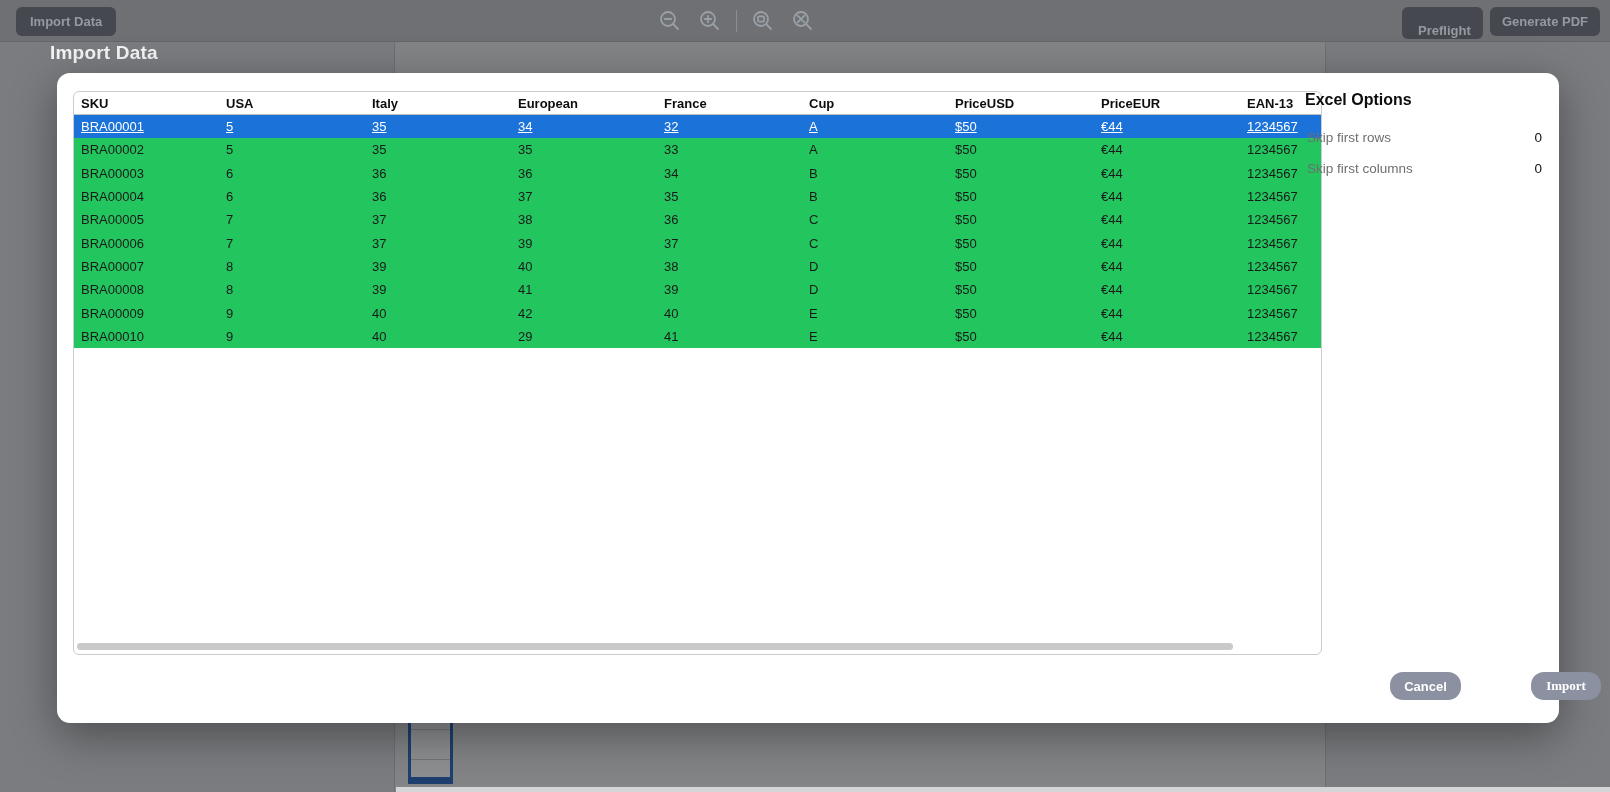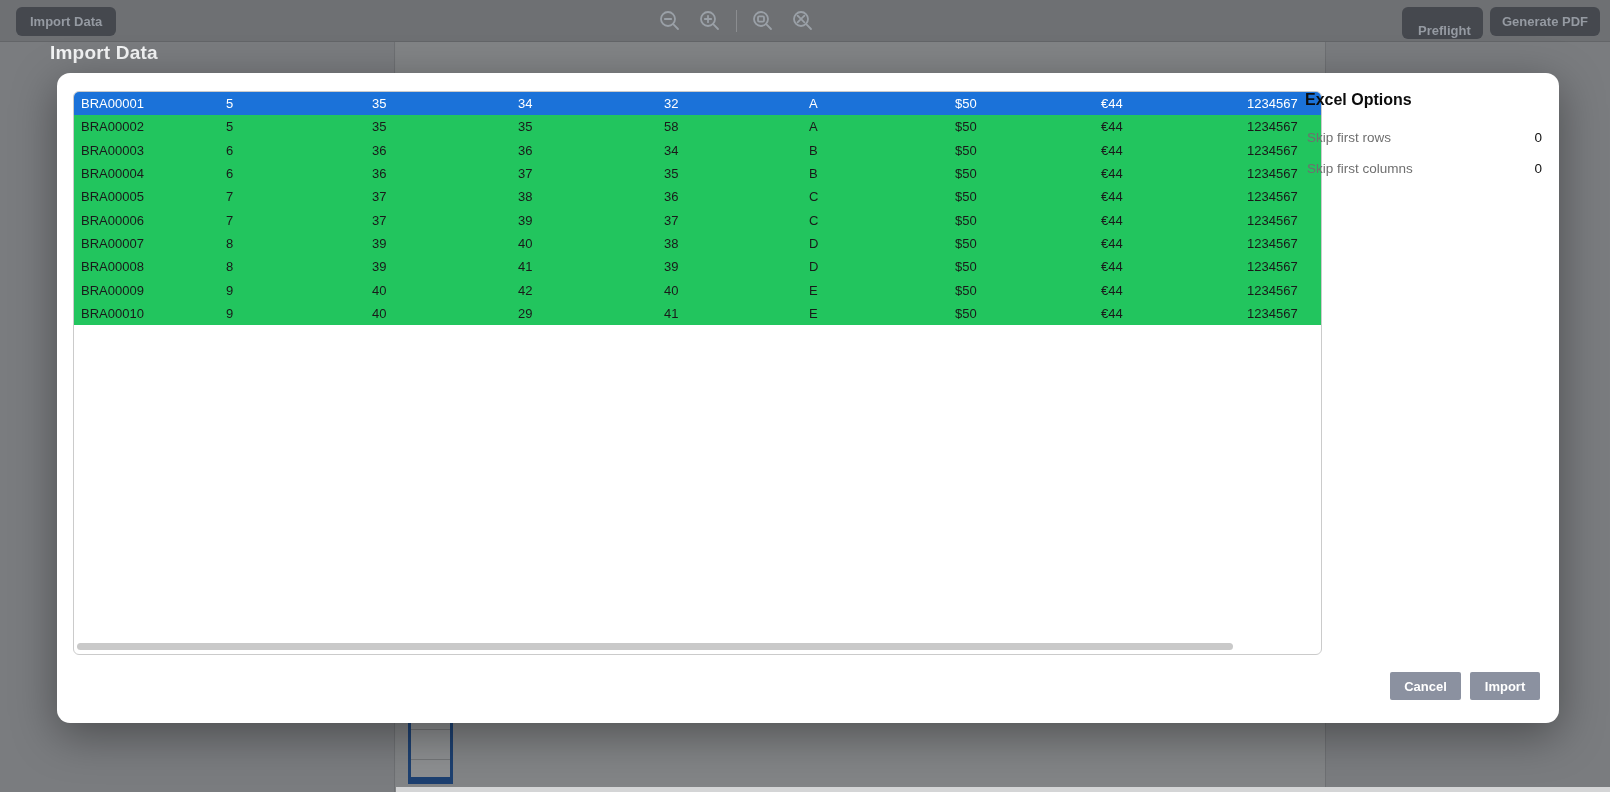--- a/index.html
+++ b/index.html
@@ -33,38 +33,38 @@
   .modal { position:absolute; left:57px; top:73px; width:1502px; height:650px; background:#ffffff; border-radius:13px;
            box-shadow:0 12px 45px rgba(0,0,0,0.38); }
 
   
   .table-box { position:absolute; left:16px; top:18px; width:1249px; height:564px; border:1px solid #cbcbcb;
                border-radius:6px; background:#fff; overflow:hidden; }
   .thead { display:flex; height:23px; align-items:center; border-bottom:1px solid #c0c0c0; }
   .trow  { display:flex; height:23.3px; align-items:center; background:#22c55e; }
   .trow.selected { background:#1b72d9; color:#fff; }
   .cell { flex:none; padding-left:7px; font-size:13px; color:#1a1a1a; white-space:nowrap; overflow:hidden; }
-  .trow.selected .cell { color:#fff; }
+  .trow.selected .cell { color:#fff;text-decoration:underline; }
   .thead .cell { font-weight:bold; color:#0d0d0d; }
   .c0{width:145px;} .c1{width:146px;} .c2{width:146px;} .c3{width:146px;} .c4{width:145px;}
   .c5{width:146px;} .c6{width:146px;} .c7{width:146px;} .c8{width:130px;}
   .hscroll { position:absolute; left:3px; bottom:4px; width:1156px; height:7px; background:#c9c9c9; border-radius:4px; }
 
   
   .opts-heading { position:absolute; left:1248px; top:18px; font-size:16px; font-weight:bold; color:#0c0c0c; }
   .opts-fields { position:absolute; left:1250px; top:49px; width:283px;text-align:center; }
   .opt-row { display:flex; justify-content:space-between; align-items:center; height:31px; }
   .opt-label { font-size:13.5px; color:#6f6f6f; }
   .opt-value { font-size:13.5px; color:#111; padding-right:48px; }
 
   
-  .m-btn { position:absolute; top:599px; height:28px; border:none; border-radius:2px; background:#8b91a0;
+  .m-btn { position:absolute; top:599px; height:28px; border:none; border-radius:13px; background:#8b91a0;
            color:#fff; font-family:"Liberation Sans",sans-serif; font-size:13px; font-weight:bold; }
   .m-cancel { left:1333px; width:71px; }
-  .m-import { left:1413px; width:70px; }
+  .m-import { left:1474px; width:70px;font-family:Liberation Serif, serif; }
 </style>
 </head>
 <body>
 
 <div class="panel-left"></div>
 <div class="canvas-area"></div>
 <div class="panel-right"></div>
 <div class="bottom-strip"></div>
 <div class="frame-box">
   <div class="fline1"></div>
@@ -110,38 +110,49 @@
   </div>
 
   <button class="tb-btn tb-preflight">Preflight</button>
   <button class="tb-btn tb-genpdf">Generate PDF</button>
 </div>
 
 <div class="modal-title">Import Data</div>
 
 <div class="modal">
   <div class="table-box">
+    <div class="thead">
+        <div class="cell c0">SKU</div>
+        <div class="cell c1">USA</div>
+        <div class="cell c2">Italy</div>
+        <div class="cell c3">European</div>
+        <div class="cell c4">France</div>
+        <div class="cell c5">Cup</div>
+        <div class="cell c6">PriceUSD</div>
+        <div class="cell c7">PriceEUR</div>
+        <div class="cell c8">EAN-13</div>
+      </div>
     <div>
         <div class="trow selected">
           <div class="cell c0">BRA00001</div>
           <div class="cell c1">5</div>
           <div class="cell c2">35</div>
           <div class="cell c3">34</div>
           <div class="cell c4">32</div>
           <div class="cell c5">A</div>
           <div class="cell c6">$50</div>
           <div class="cell c7">€44</div>
           <div class="cell c8">1234567</div>
         </div>
         <div class="trow">
           <div class="cell c0">BRA00002</div>
           <div class="cell c1">5</div>
           <div class="cell c2">35</div>
           <div class="cell c3">35</div>
-          <div class="cell c4">58</div>
+          <div class="cell c4">33</div>
           <div class="cell c5">A</div>
           <div class="cell c6">$50</div>
           <div class="cell c7">€44</div>
           <div class="cell c8">1234567</div>
         </div>
         <div class="trow">
           <div class="cell c0">BRA00003</div>
           <div class="cell c1">6</div>
           <div class="cell c2">36</div>
           <div class="cell c3">36</div>

